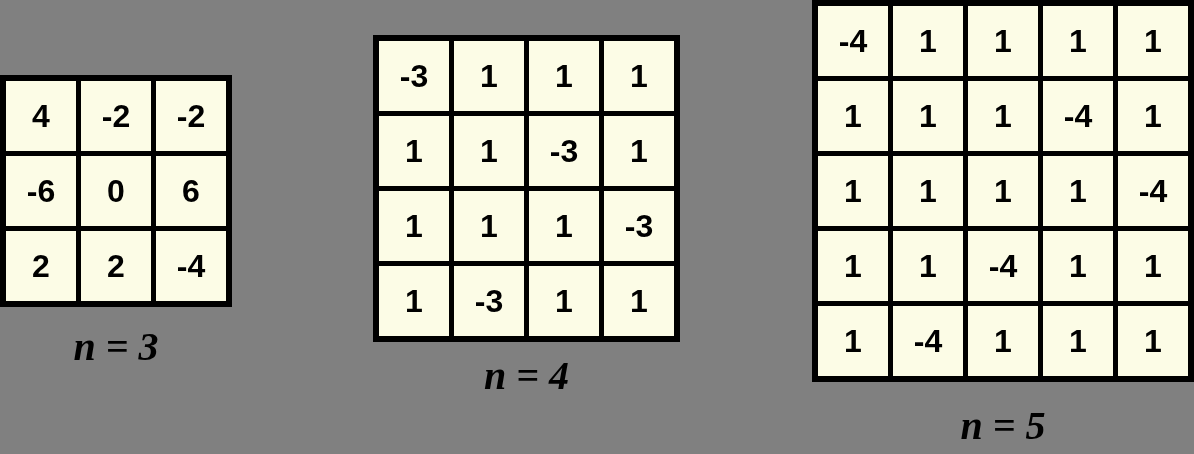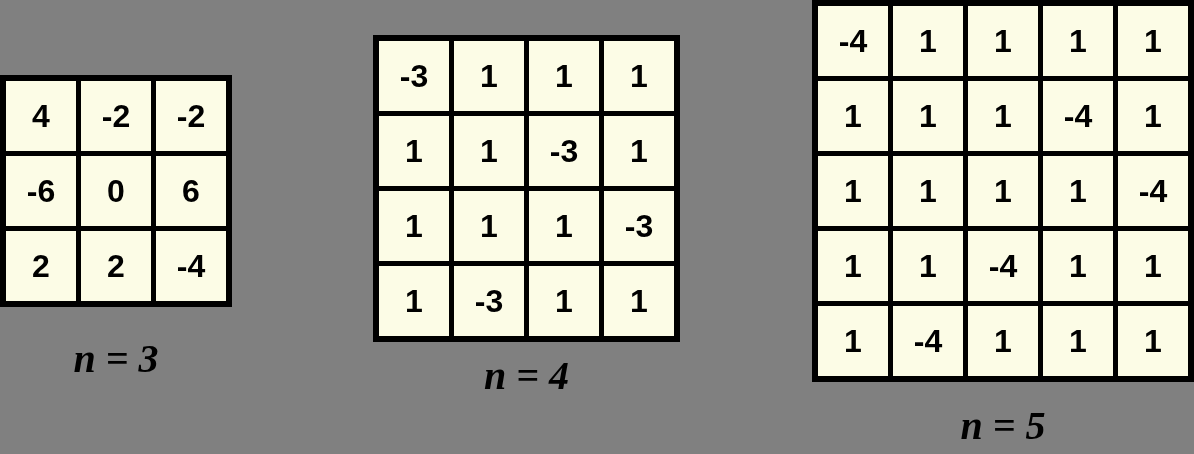--- a/index.html
+++ b/index.html
@@ -27,21 +27,21 @@
     background: var(--cell, #FCFCE6);
     color: var(--text, #000000);
     display: flex;
     align-items: center;
     justify-content: center;
     font-weight: bold;
     font-size: 32px;
     font-family: "Liberation Sans", sans-serif;
   }
   .matrix-label {
-    margin-top: 32px;
+    margin-top: 20px;
     font-family: "Liberation Serif", serif;
     font-style: italic;
     font-weight: bold;
     font-size: 40px;
     line-height: 1;
     color: var(--text, #000000);
   }
   .grid-group.g1 .matrix-label { margin-top: 14px; }
   .grid-group.g2 .matrix-label { margin-top: 24px; }
 </style>

